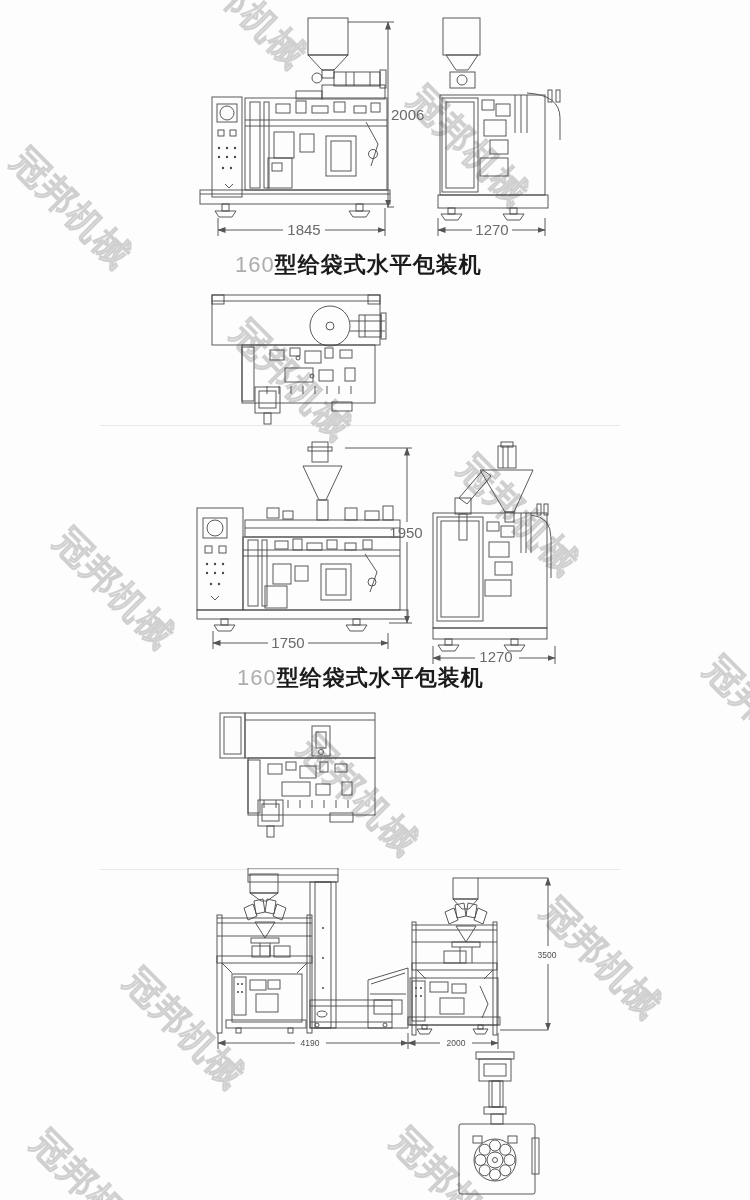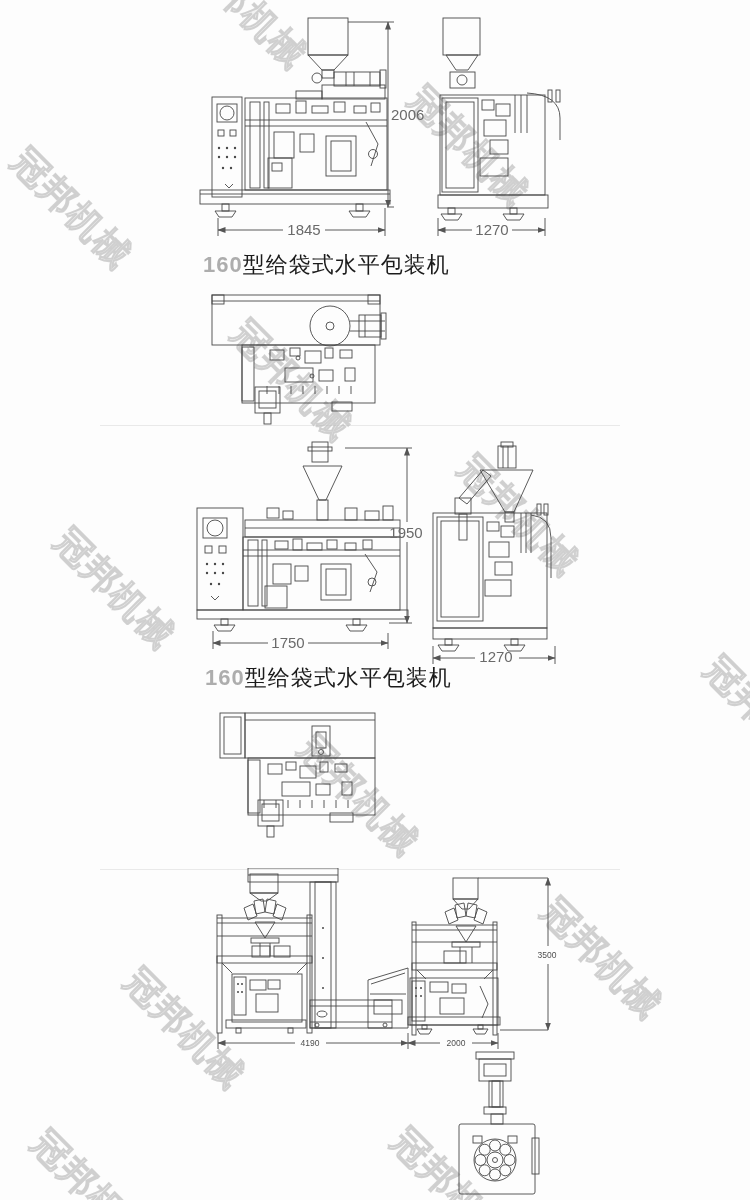--- a/index.html
+++ b/index.html
@@ -12,22 +12,22 @@
       font-family:"DejaVu Sans",sans-serif;font-weight:bold;}
   .drawing{position:absolute;}
   .drawing rect,.drawing line,.drawing polygon,.drawing polyline,.drawing circle,
   .drawing path,.drawing ellipse{stroke:#474747;stroke-width:0.9;fill:none;}
   .drawing .dot{fill:#474747;stroke:none;}
   .drawing .arr{fill:#555;stroke:none;}
   .drawing text{stroke:none;fill:#6a6a6a;font-family:"Liberation Sans",sans-serif;
       font-size:15px;}
   .drawing text.sm{font-size:8.5px;fill:#4f4f4f;}
   .title{position:absolute;font-size:22px;letter-spacing:1px;white-space:nowrap;}
-  .title .num{color:#adadad;font-weight:bold;}
-  .title .cn{color:#1b1b1b;font-weight:normal;font-family:"DejaVu Sans",sans-serif;}
+  .title .num{color:#adadad;font-weight:normal;margin-left:32px;}
+  .title .cn{color:#1b1b1b;font-weight:bold;font-family:"DejaVu Sans",sans-serif;}
 </style>
 </head>
 <body>
 
 <div id="page">
 
   <div class="seam" style="left:100px;top:425px;width:520px;"></div>
   <div class="seam" style="left:100px;top:869px;width:520px;"></div>
 
   <div class="wm" style="left:210px;top:-62px;">冠邦机械</div>

